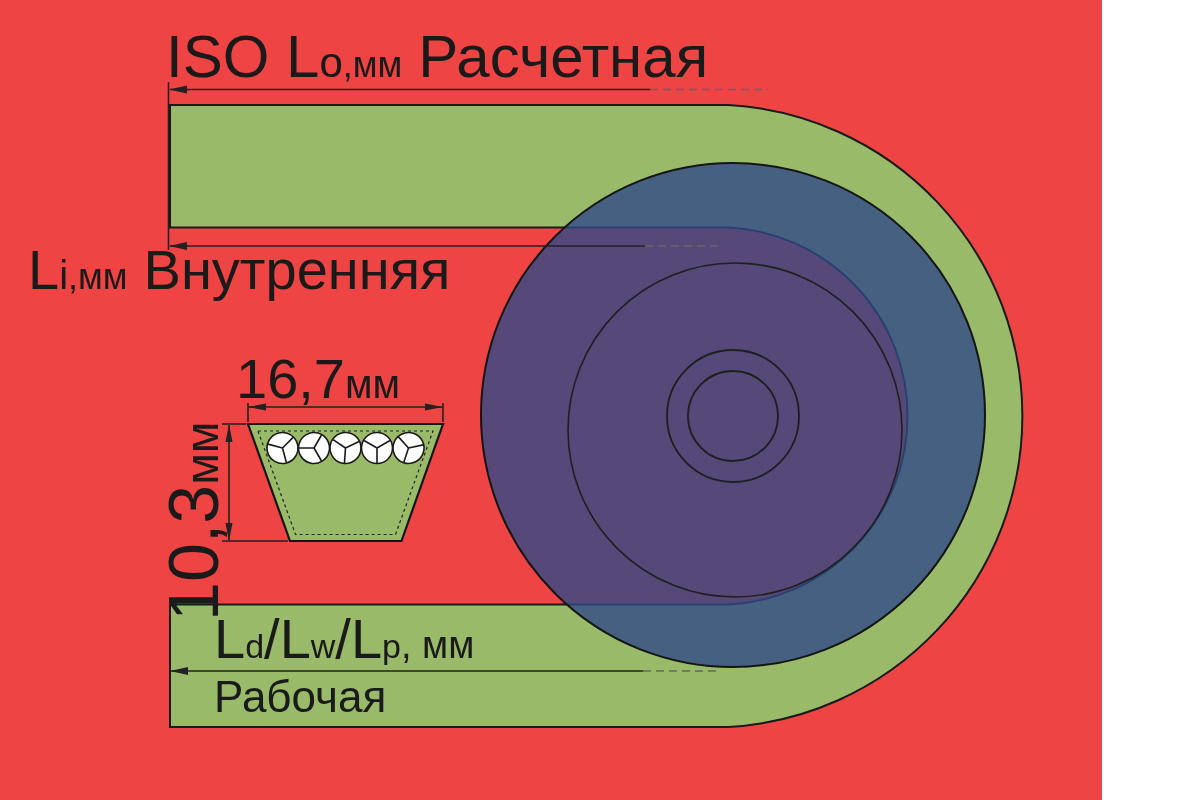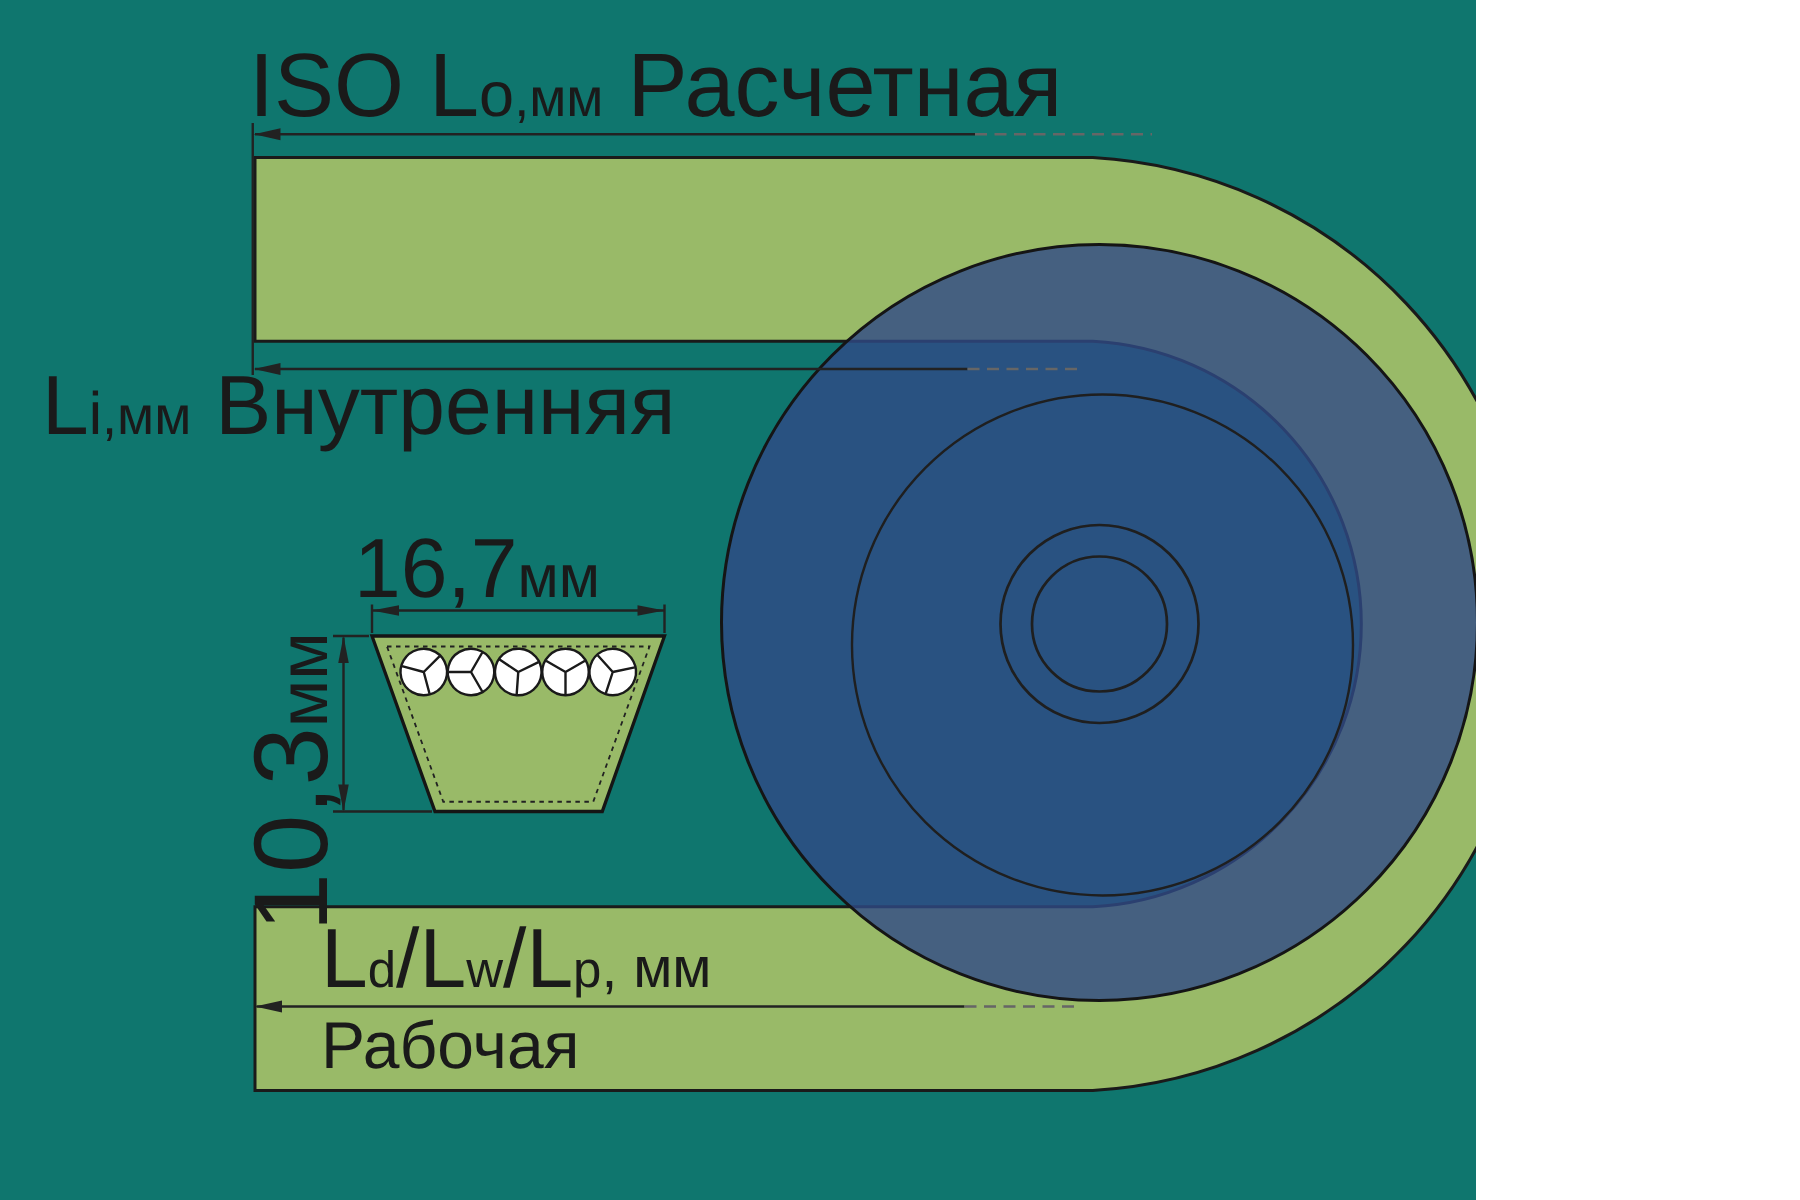--- a/index.html
+++ b/index.html
@@ -1,16 +1,16 @@
 <!DOCTYPE html>
 <html><head>
 <meta charset="utf-8">
 <style>
   html,body{margin:0;padding:0;background:#ffffff;}
-  .stage{position:relative;width:984px;height:800px;background:#0f766e;overflow:hidden;}
+  .stage{position:relative;width:1102px;height:800px;background:#ef4444;overflow:hidden;}
   svg{display:block;}
   text, tspan{font-family:"Liberation Sans", sans-serif; fill:#1a1a1a;}
   .t-outer-big{font-size:60px;}
   .t-outer-sub{font-size:42px;}
   .t-outer-units{font-size:36px;}
   .t-inner-big{font-size:56px;}
   .t-inner-sub{font-size:40px;}
   .t-inner-units{font-size:36px;}
   .t-work-big{font-size:56px;}
   .t-work-sub{font-size:34px;}

